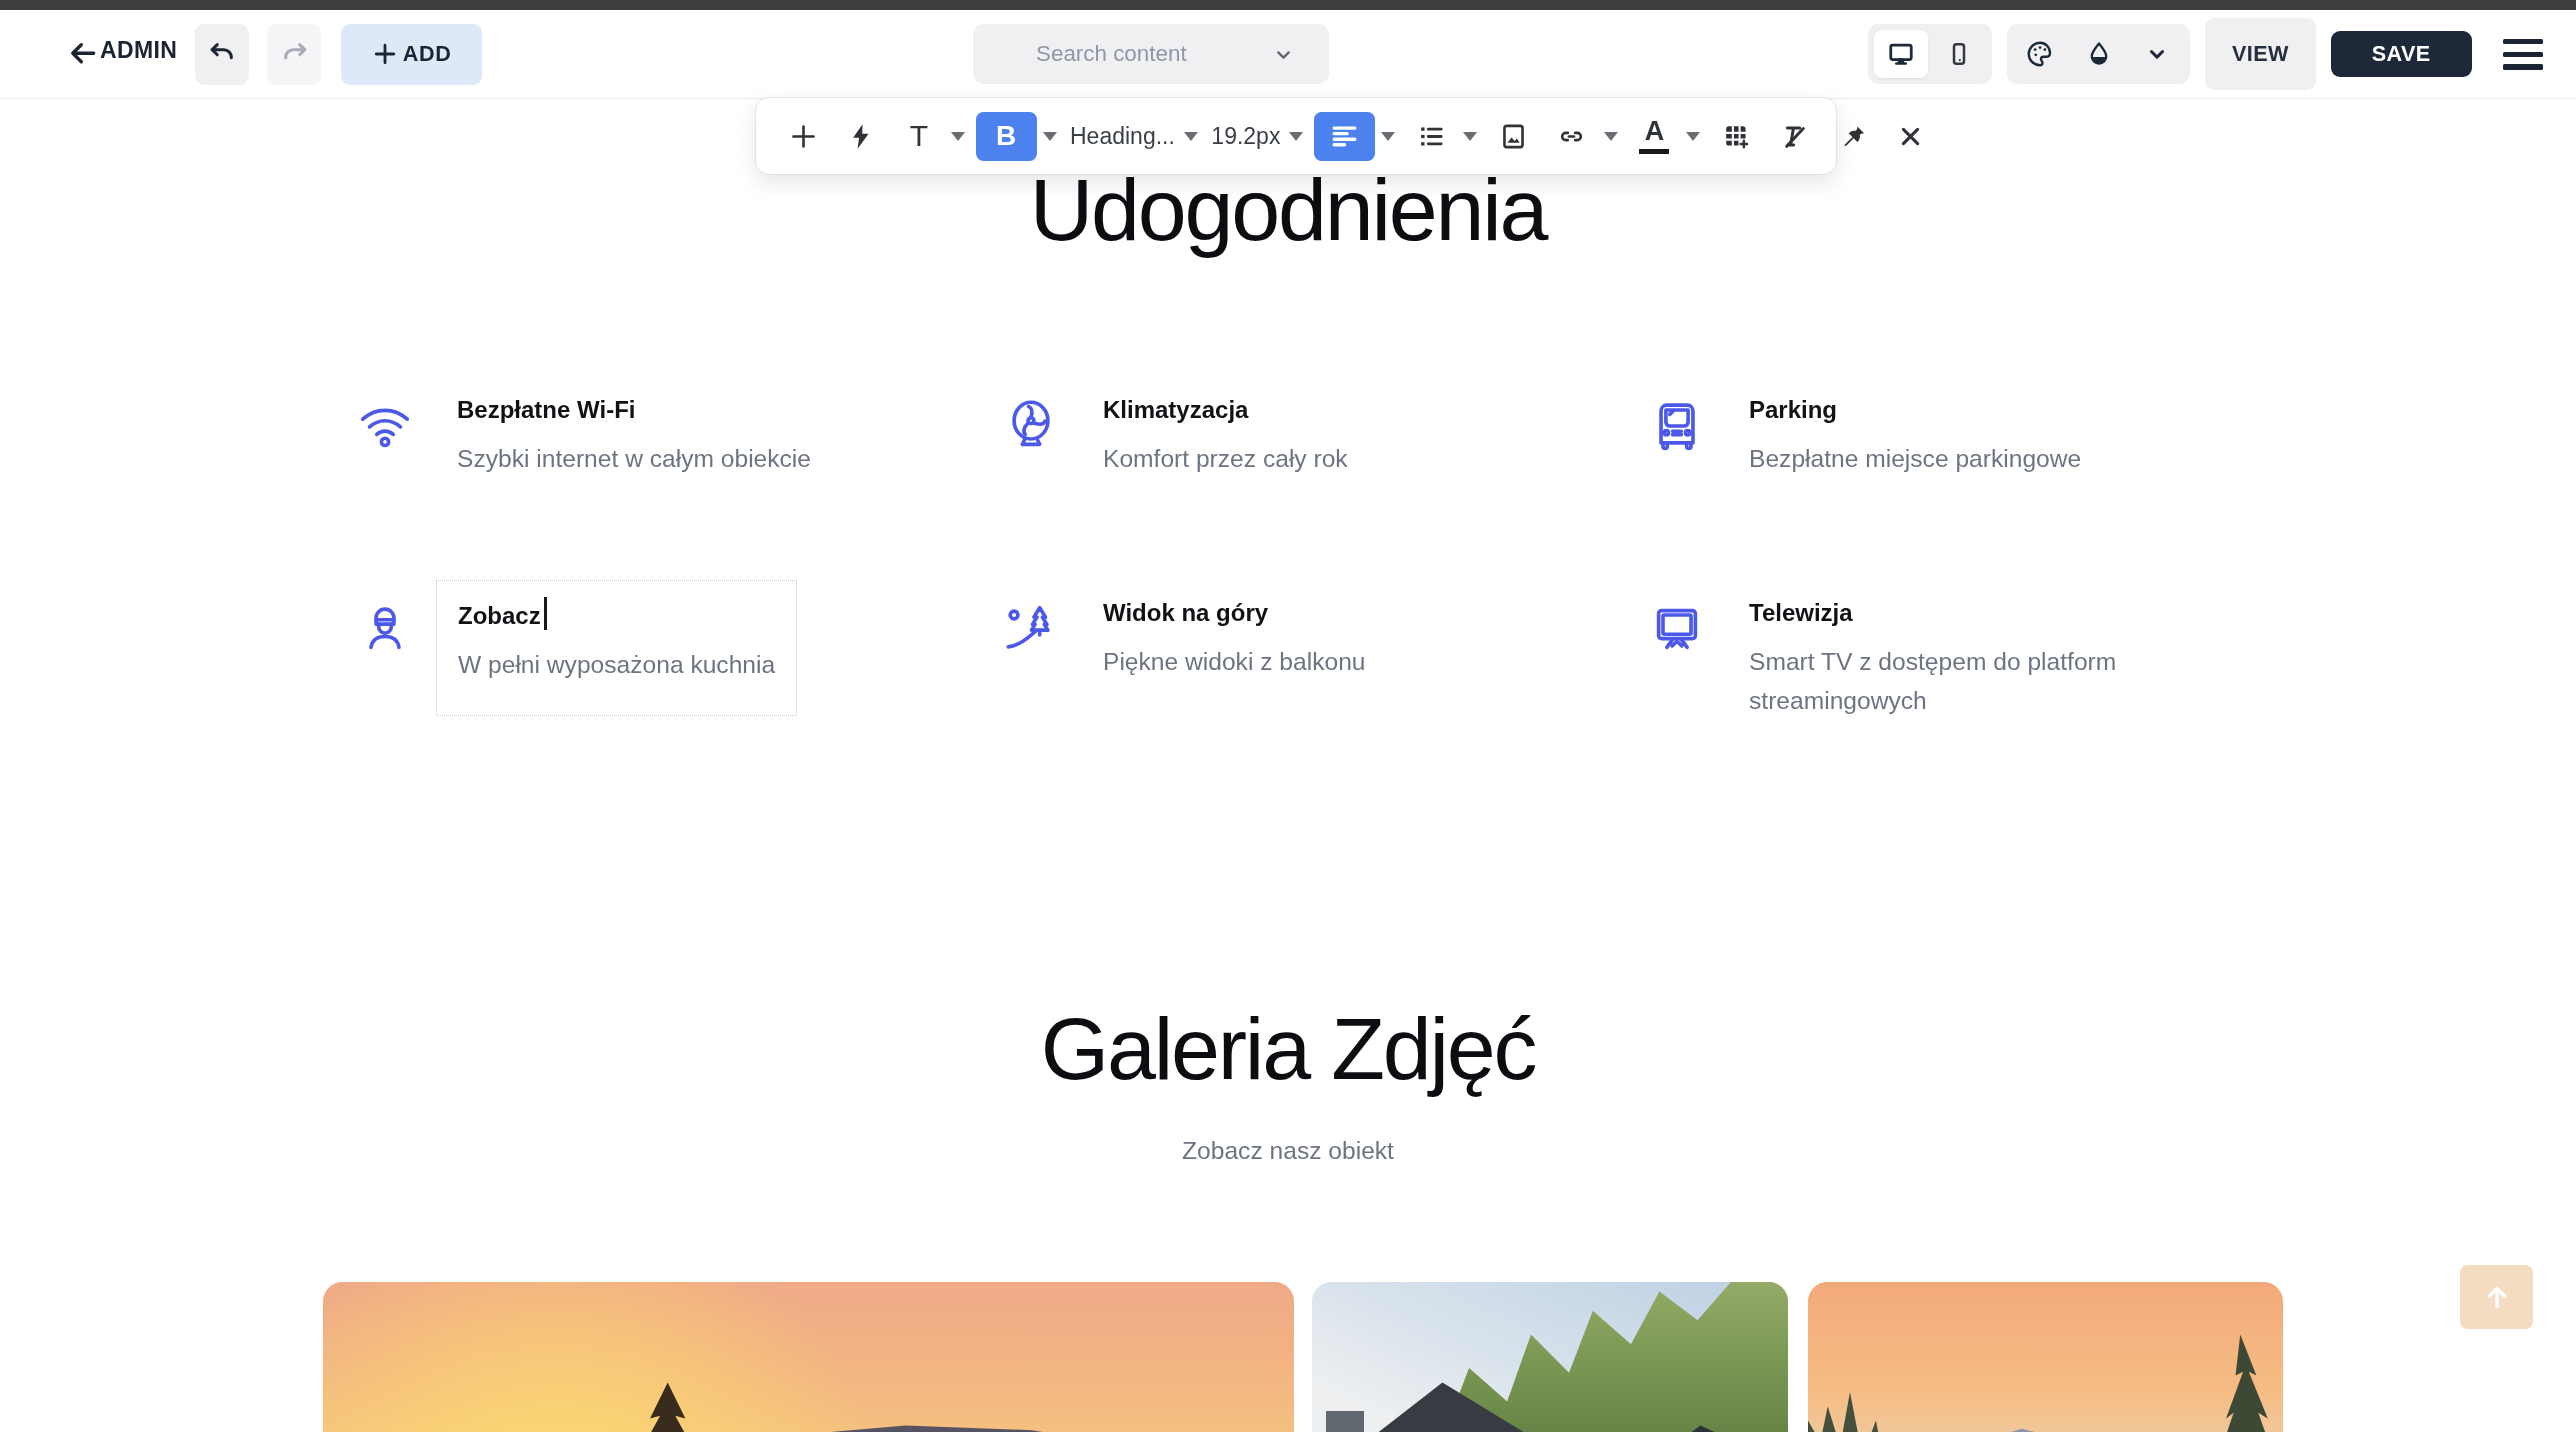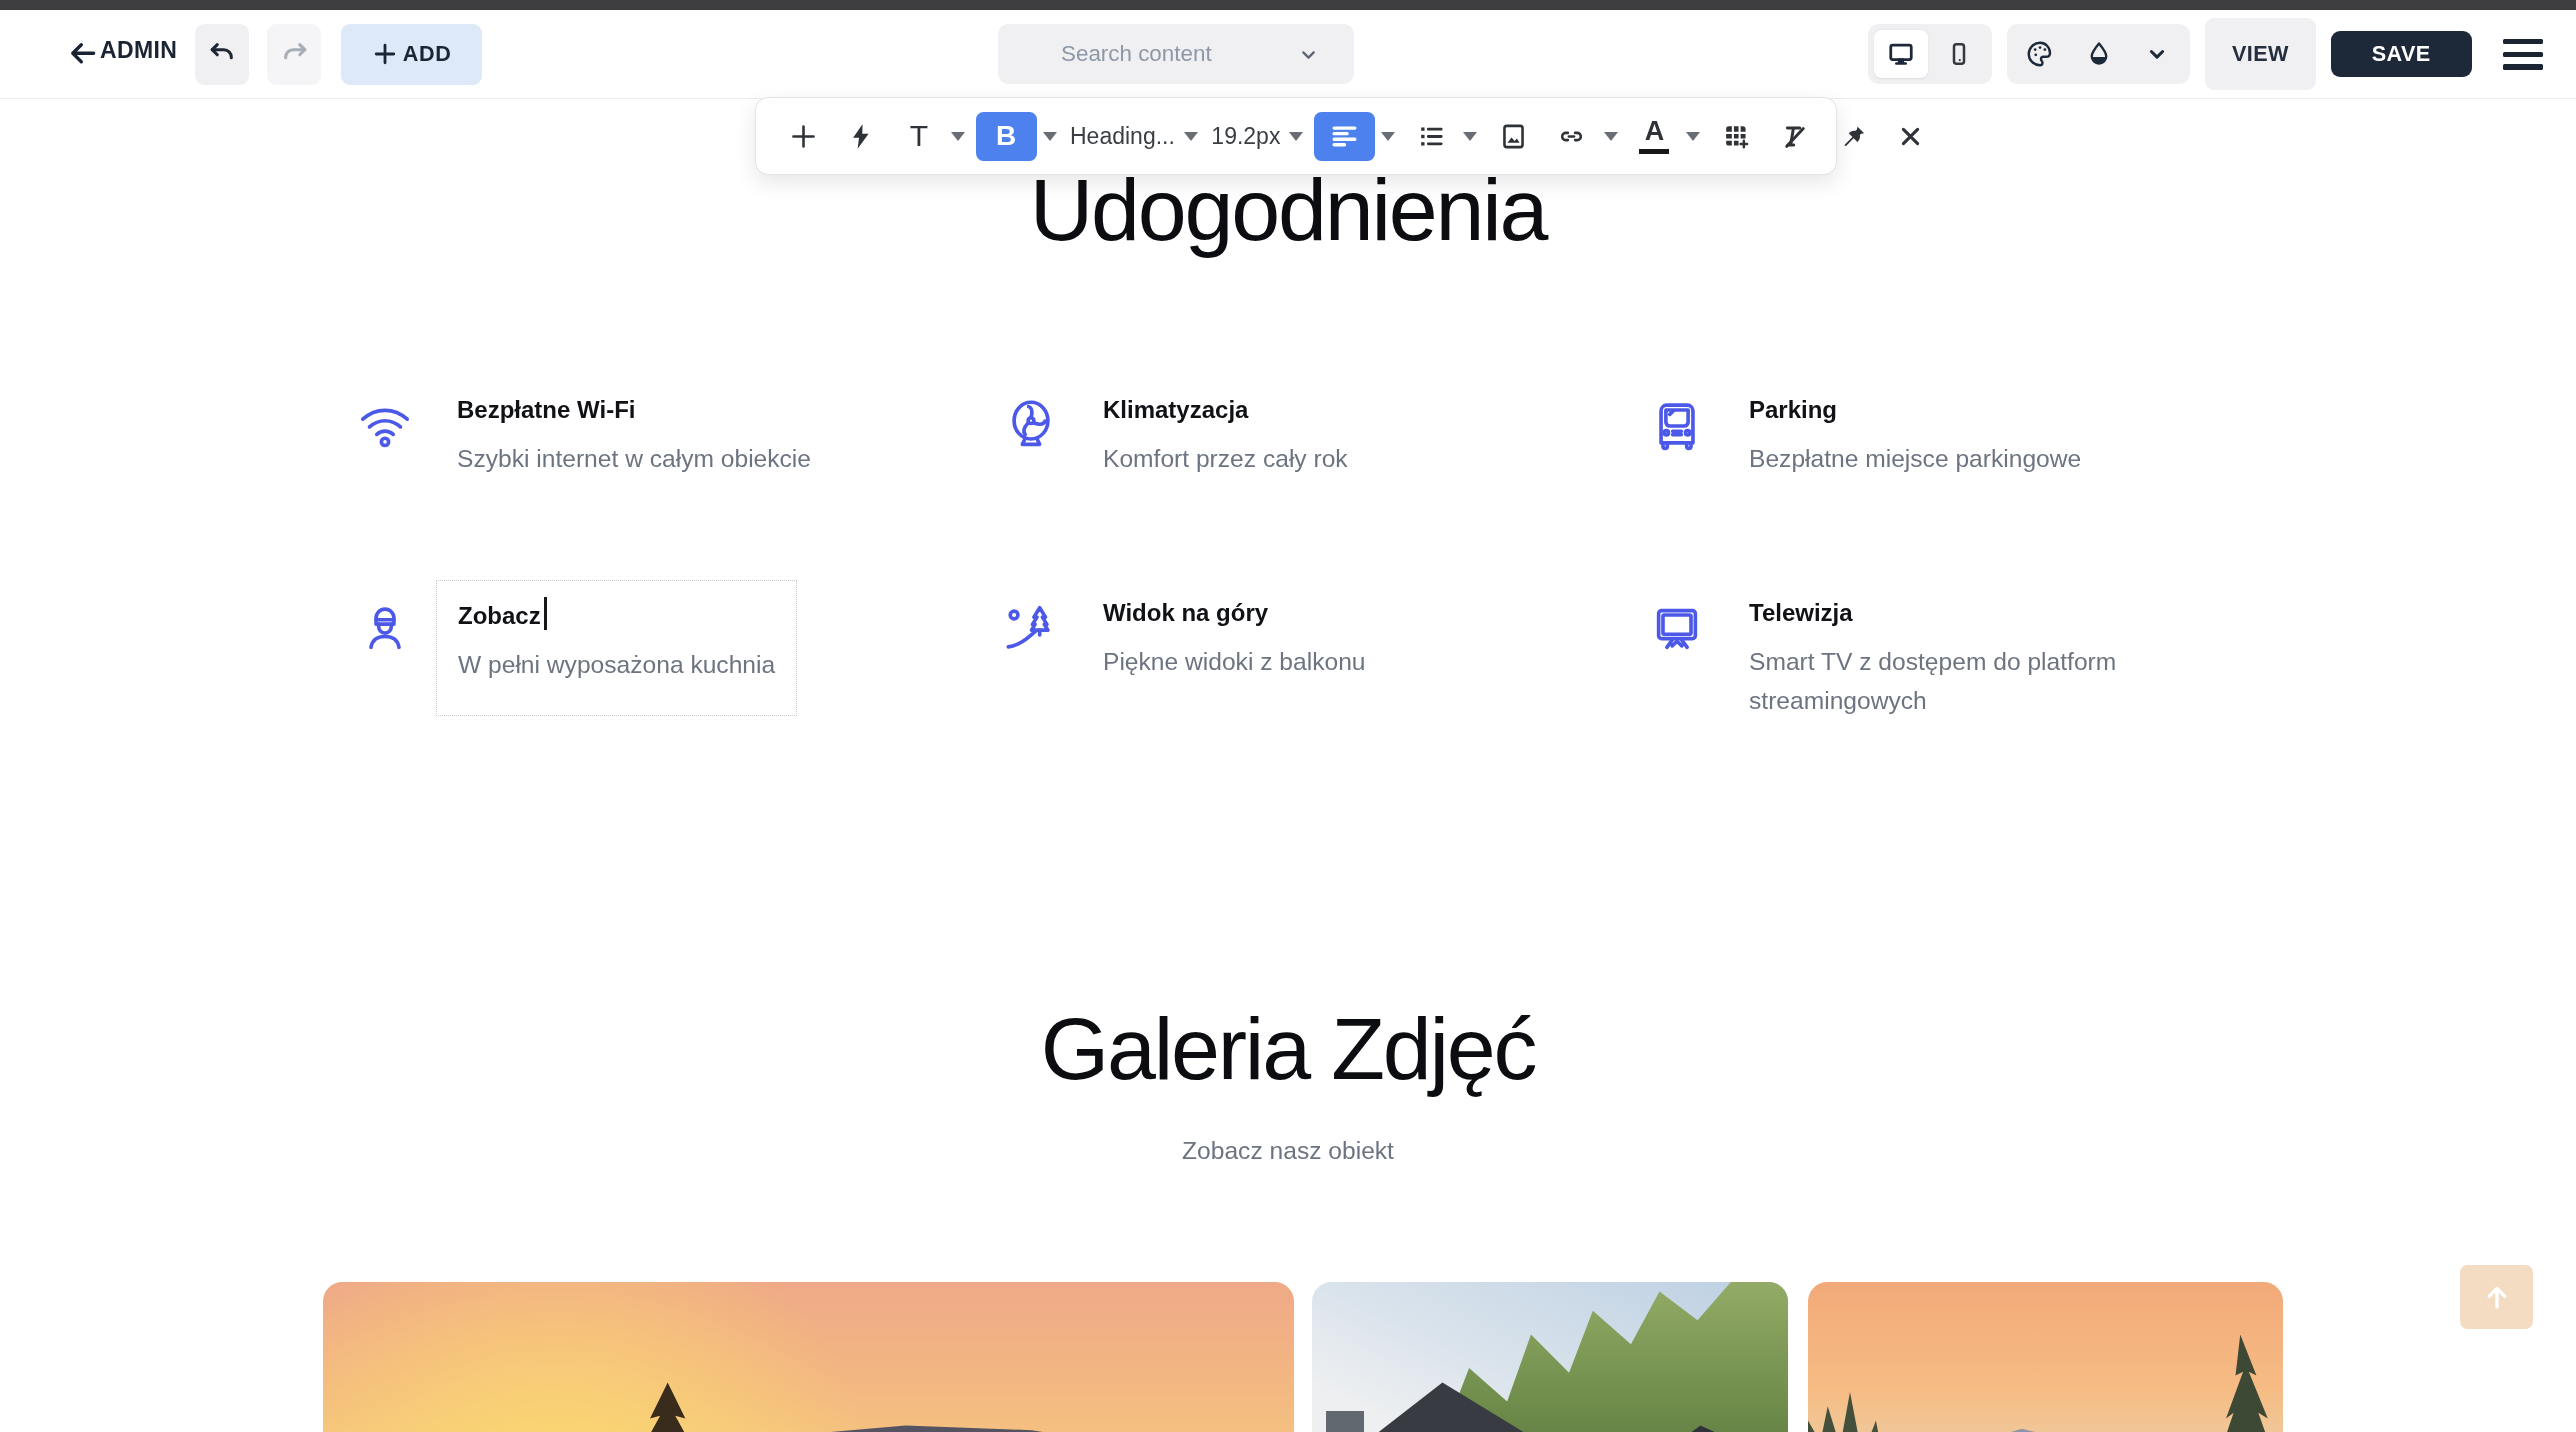--- a/index.html
+++ b/index.html
@@ -24,21 +24,21 @@
   .icon-btn svg{width:33px;height:33px;}
   .icon-btn.undo{color:#1f2734;}
   .icon-btn.redo{background:#f5f5f7;color:#a8aeb8;}
   .add-btn{
     height:61px;padding:0 30px;border-radius:9px;background:#dde9f8;margin-left:19.4px;
     display:flex;align-items:center;gap:4px;cursor:pointer;
     font-size:21.6px;font-weight:700;color:#1b2533;letter-spacing:0.7px;
   }
   .add-btn svg{width:28px;height:28px;stroke:#1b2533;}
   .search-pill{
-    position:absolute;left:998px;top:14px;width:356px;height:60px;border-radius:10.4px;
+    position:absolute;left:973px;top:14px;width:356px;height:60px;border-radius:10.4px;
     background:#f0f0f2;display:flex;align-items:center;padding:0 33px 0 63px;
     box-sizing:border-box;cursor:pointer;
   }
   .search-pill .ph{font-size:22.4px;color:#8d97a6;flex:1;}
   .search-pill svg{width:25px;height:25px;stroke:#5b6470;}
   .right-cluster{margin-left:auto;display:flex;align-items:center;gap:15px;}
   .seg-group{
     background:#f0f0f2;border-radius:10.4px;height:60px;display:flex;align-items:center;
     padding:0 6px;gap:4.5px;
   }

